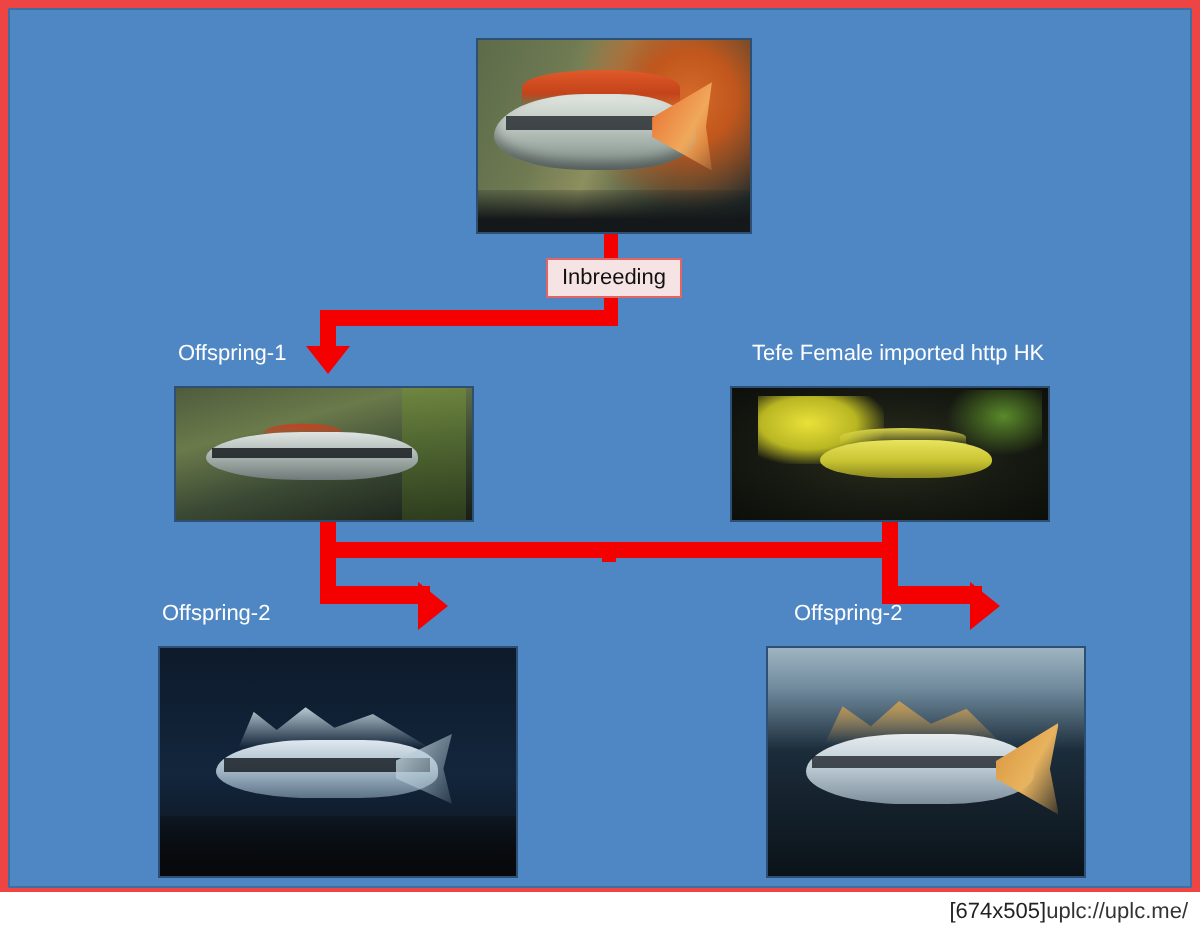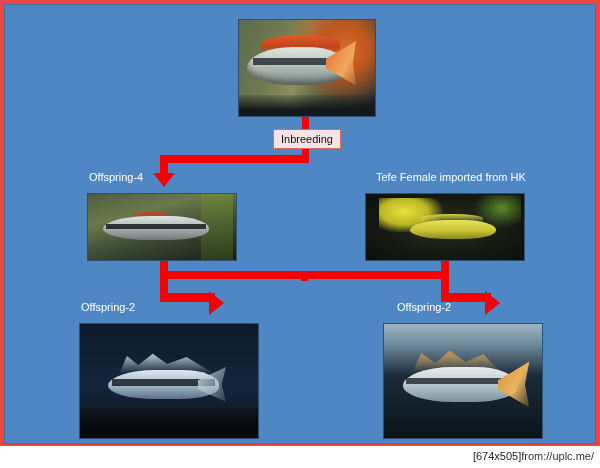--- a/index.html
+++ b/index.html
@@ -332,24 +332,24 @@
     <div class="bar" id="a6-v"></div>
     <div class="bar" id="a6-h"></div>
     <div class="arrowhead" id="a6-head"></div>
 
     <div class="bar" id="a7-v"></div>
     <div class="bar" id="a7-h"></div>
     <div class="arrowhead" id="a7-head"></div>
 
     <div class="callout" id="callout-inbreeding">Inbreeding</div>
 
-    <div class="label" id="label-off1">Offspring-4</div>
-    <div class="label" id="label-tefe">Tefe Female imported from HK</div>
+    <div class="label" id="label-off1">Offspring-1</div>
+    <div class="label" id="label-tefe">Tefe Female imported http HK</div>
     <div class="label" id="label-off2a">Offspring-2</div>
     <div class="label" id="label-off2b">Offspring-2</div>
 
   </div>
 
   <div id="footer">
-    <div id="footer-text"><span id="footer-dim">[674x505]</span><span id="footer-src">from://uplc.me/</span></div>
+    <div id="footer-text"><span id="footer-dim">[674x505]</span><span id="footer-src">uplc://uplc.me/</span></div>
   </div>
 
 </div>
 
 </body></html>

